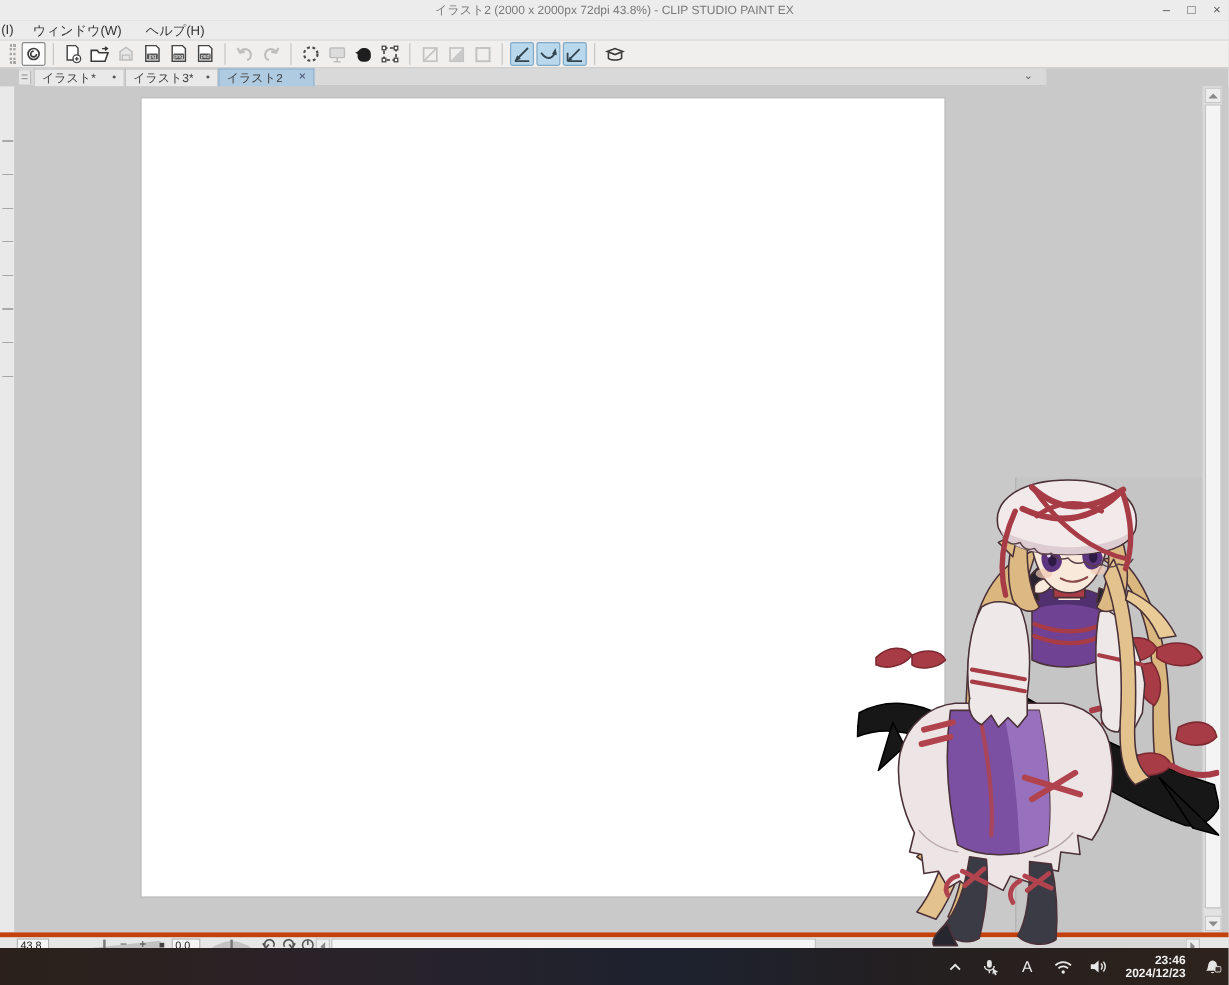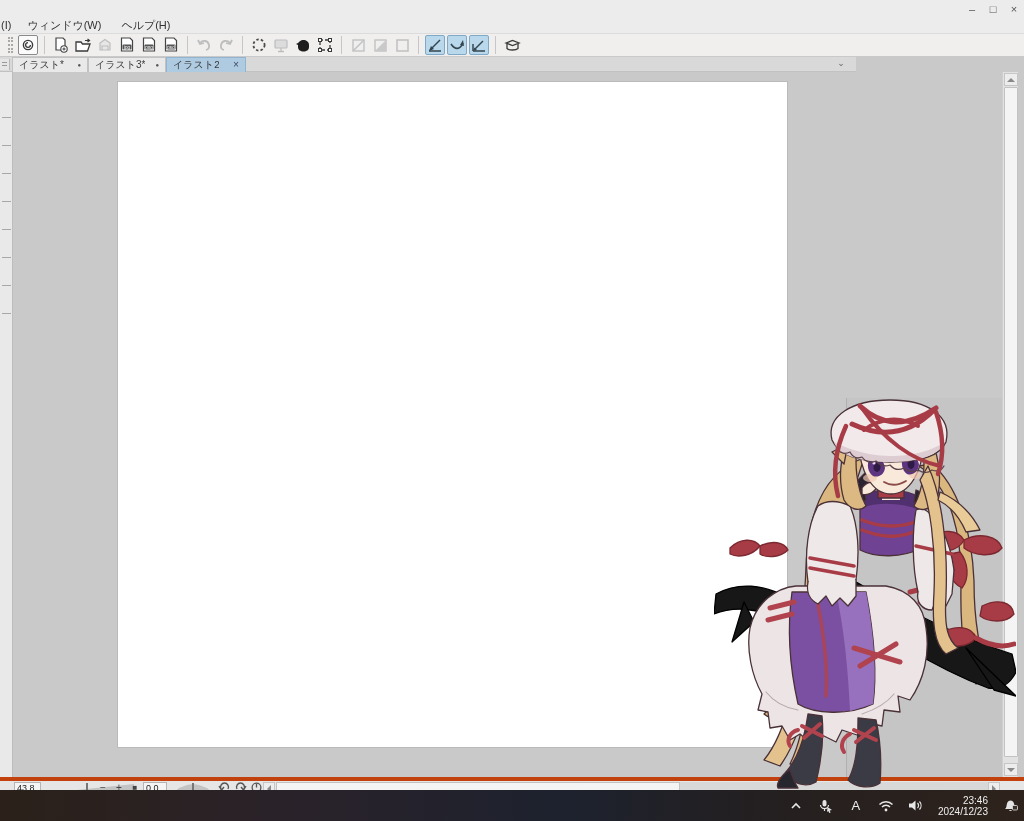--- a/index.html
+++ b/index.html
@@ -21,21 +21,21 @@
   
   .toolbar { position:absolute; left:0; top:33px; width:1024px; height:24px; background:#f0efee; border-top:1px solid #dcdcdc; border-bottom:1px solid #c9c9c9; display:flex; align-items:center; }
   .grip { width:5px; height:16px; margin:0 4px 0 8px; border-left:2px dotted #a8a8a8; border-right:2px dotted #a8a8a8; }
   .tbtn { width:20px; height:20px; margin:0 1px; display:flex; align-items:center; justify-content:center; border:1px solid transparent; border-radius:2px; }
   .tbtn.logo { border:1px solid #8a8a8a; background:#fbfbfb; }
   .tbtn.active { background:#b9d8ec; border:1px solid #7fa9c6; }
   .tsep { width:1px; height:18px; background:#c6c6c6; margin:0 5px; }
   .tbtn svg { display:block; }
 
   
-  .tabbar { position:absolute; left:0; top:57px; width:856px; height:15px; background:#d9d9d9; border-bottom:1px solid #c2c2c2; }
+  .tabbar { position:absolute; left:16px; top:57px; width:856px; height:15px; background:#d9d9d9; border-bottom:1px solid #c2c2c2; }
   .palette-edge { position:absolute; left:0; top:2px; width:10px; height:11px; background:#e6e6e6; border-right:1px solid #b8b8b8; }
   .palette-edge:after { content:""; position:absolute; left:2px; top:3px; width:5px; height:1px; background:#9a9a9a; box-shadow:0 3px 0 #9a9a9a; }
   .doc-tab { position:absolute; top:0; height:15px; display:flex; align-items:center; font-size:10px; color:#3c3c3c; background:#e9e9e9; border:1px solid #c2c2c2; border-bottom:none; padding:0 6px; }
   .doc-tab .lbl { white-space:nowrap; overflow:hidden; }
   .doc-tab .dot { margin-left:auto; font-size:6px; color:#555; padding-left:8px; }
   .doc-tab.active { background:#aecbe2; border-color:#93b4cf;font-family:Liberation Mono, monospace; }
   .doc-tab .x { margin-left:auto; font-size:10px; color:#446; padding-left:14px; }
   .tab-overflow { position:absolute; right:8px; top:1px; width:14px; height:12px; text-align:center; font-size:9px; color:#666; line-height:10px; }
 
   
@@ -73,28 +73,29 @@
 
   
   .character { position:absolute; left:714px; top:396px; width:302px; height:394px; z-index:30; }
 
   
   .taskbar { position:absolute; left:0; top:790px; width:1024px; height:31px;
       background:linear-gradient(90deg,#2b211a 0%,#29222a 30%,#1d222e 55%,#241f20 75%,#2e231c 100%); z-index:40; }
   .tray { position:absolute; right:6px; top:0; height:31px; display:flex; align-items:center; gap:14px; }
   .tray-ico { display:flex; align-items:center; justify-content:center; width:16px; height:16px; }
   .ime { color:#ececec; font-size:13px; }
-  .clock { text-align:right; color:#f0f0f0; font-size:10px; line-height:11px; padding-top:1px; }
+  .clock { text-align:right; color:#f0f0f0; font-size:10px; line-height:11px; padding-top:1px;font-weight:bold; }
 </style>
 </head>
 <body>
 
 <div class="screen">
 
   <div class="titlebar">
+    <div class="title-text">イラスト2 (2000 x 2000px 72dpi 43.8%)  - CLIP STUDIO PAINT EX</div>
     <div class="win-btns">
       <div class="win-btn">–</div>
       <div class="win-btn">□</div>
       <div class="win-btn">×</div>
     </div>
   </div>
 
   <div class="menubar">
     <div class="menu-item clipped">(I)</div>
     <div class="menu-item">ウィンドウ(W)</div>

